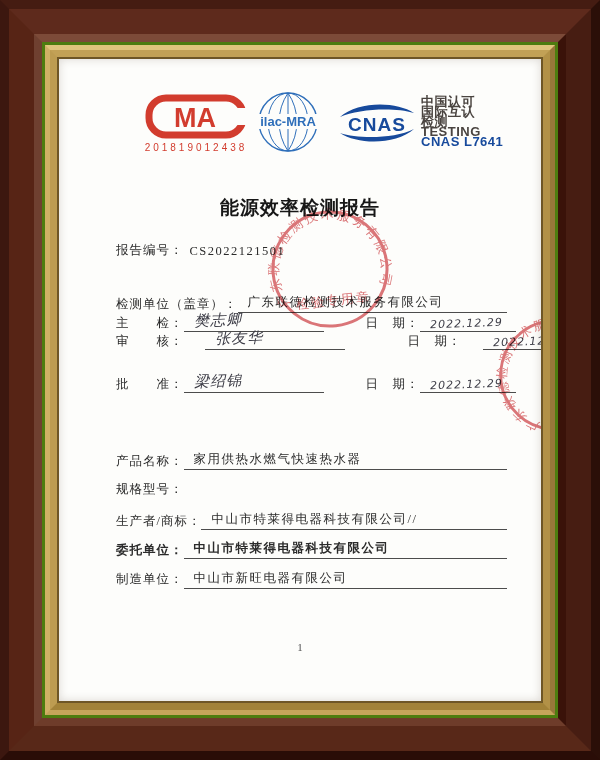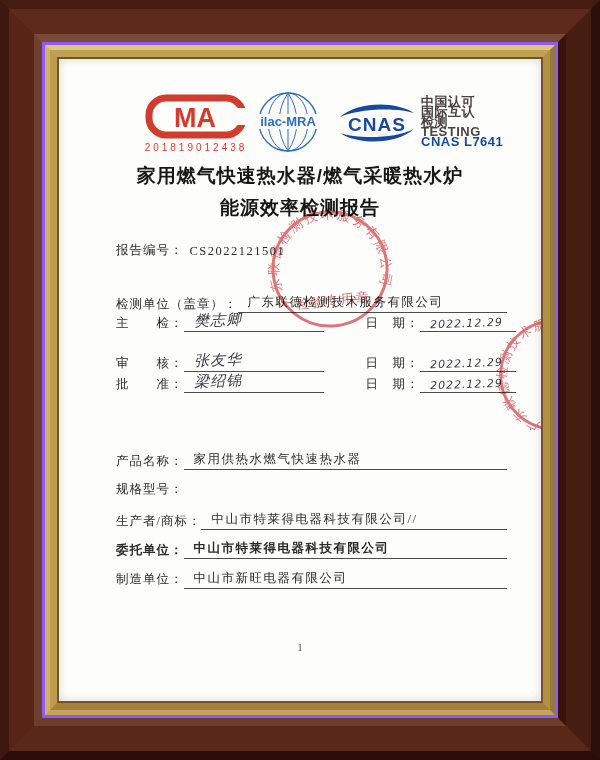--- a/index.html
+++ b/index.html
@@ -6,21 +6,21 @@
   *{box-sizing:border-box;}
   .stage{width:600px;height:760px;position:relative;font-family:"Liberation Serif",serif;}
 
   
   .wood1{position:absolute;inset:0;border:9px solid;
          border-color:#451c12 #2b0f08 #2a0d07 #3c170f;background:transparent;}
   .wood2{position:absolute;inset:0;border:25px solid;
          border-color:#5e2a1c #471d12 #582818 #572415;}
   .wood3{position:absolute;inset:0;border:8px solid;
          border-color:#7c4a38 #3a1209 #6e3c2a #6f4030;}
-  .groove{position:absolute;inset:0;border:3px solid #8b5cf6;}
+  .groove{position:absolute;inset:0;border:3px solid #4d7c0f;}
   .gold1{position:absolute;inset:0;border:5px solid;
          border-color:#e0c57c #97773a #c5a45a #cfb066;}
   .gold2{position:absolute;inset:0;border:7px solid;
          border-color:#c2a156 #b29147 #a28238 #bd9c51;}
   .gold3{position:absolute;inset:0;border:2px solid #6e5626;}
 
   
   .paper{position:absolute;inset:0;background:#fdfdfb;overflow:hidden;
          box-shadow:inset 0 0 10px rgba(60,40,20,.18);color:#2b2b2b;}
 
@@ -39,21 +39,21 @@
 
   .row{position:absolute;left:57px;right:34px;display:flex;align-items:flex-end;
        font-size:12.5px;letter-spacing:1px;}
   .lbl{white-space:nowrap;flex:0 0 auto;}
   .fill{flex:1 1 auto;border-bottom:1px solid #4c4c4c;padding:0 0 1px 10px;
         white-space:nowrap;letter-spacing:1.5px;}
   .plain{padding-left:6px;letter-spacing:1.5px;}
 
   .r-report{top:183px;}
   .r-agency{top:211px;margin-top:24px;}
-  .r-sig1{top:255px;} .r-sig2{top:295px;} .r-sig3{top:316px;}
+  .r-sig1{top:255px;} .r-sig2{top:273px;gap:21px;} .r-sig3{top:316px;}
   .r-p1{top:392px;} .r-p2{top:422px;font-family:Liberation Serif, serif;} .r-p3{top:452px;} .r-p4{top:481px;font-weight:bold;} .r-p5{top:511px;align-items:center;}
 
   .sigline{flex:0 0 140px;border-bottom:1px solid #4c4c4c;position:relative;height:18px;}
   .dlbl{margin-left:42px;white-space:nowrap;}
   .dateline{flex:0 0 96px;border-bottom:1px solid #4c4c4c;position:relative;height:18px;}
 
   .hand{position:absolute;left:10px;bottom:1px;color:#3c3c46;
         font-family:"DejaVu Sans",sans-serif;font-style:italic;white-space:nowrap;}
   .hand-name{font-size:15px;transform:rotate(-2deg);}
   .hand-date{font-size:11px;transform:rotate(-2deg);letter-spacing:1px;}
@@ -106,21 +106,20 @@
 
         <div class="cnas-side">
           <div>中国认可</div>
           <div>国际互认</div>
           <div>检测</div>
           <div>TESTING</div>
           <div class="blue">CNAS L7641</div>
         </div>
       </div>
 
-      <div class="title t1">家用燃气快速热水器/燃气采暖热水炉</div>
       <div class="title t2">能源效率检测报告</div>
 
       <div class="row r-report">
         <span class="lbl">报告编号：</span>
         <span class="plain">CS2022121501</span>
       </div>
 
       <div class="row r-agency">
         <span class="lbl">检测单位（盖章）：</span>
         <span class="fill">广东联德检测技术服务有限公司</span>

